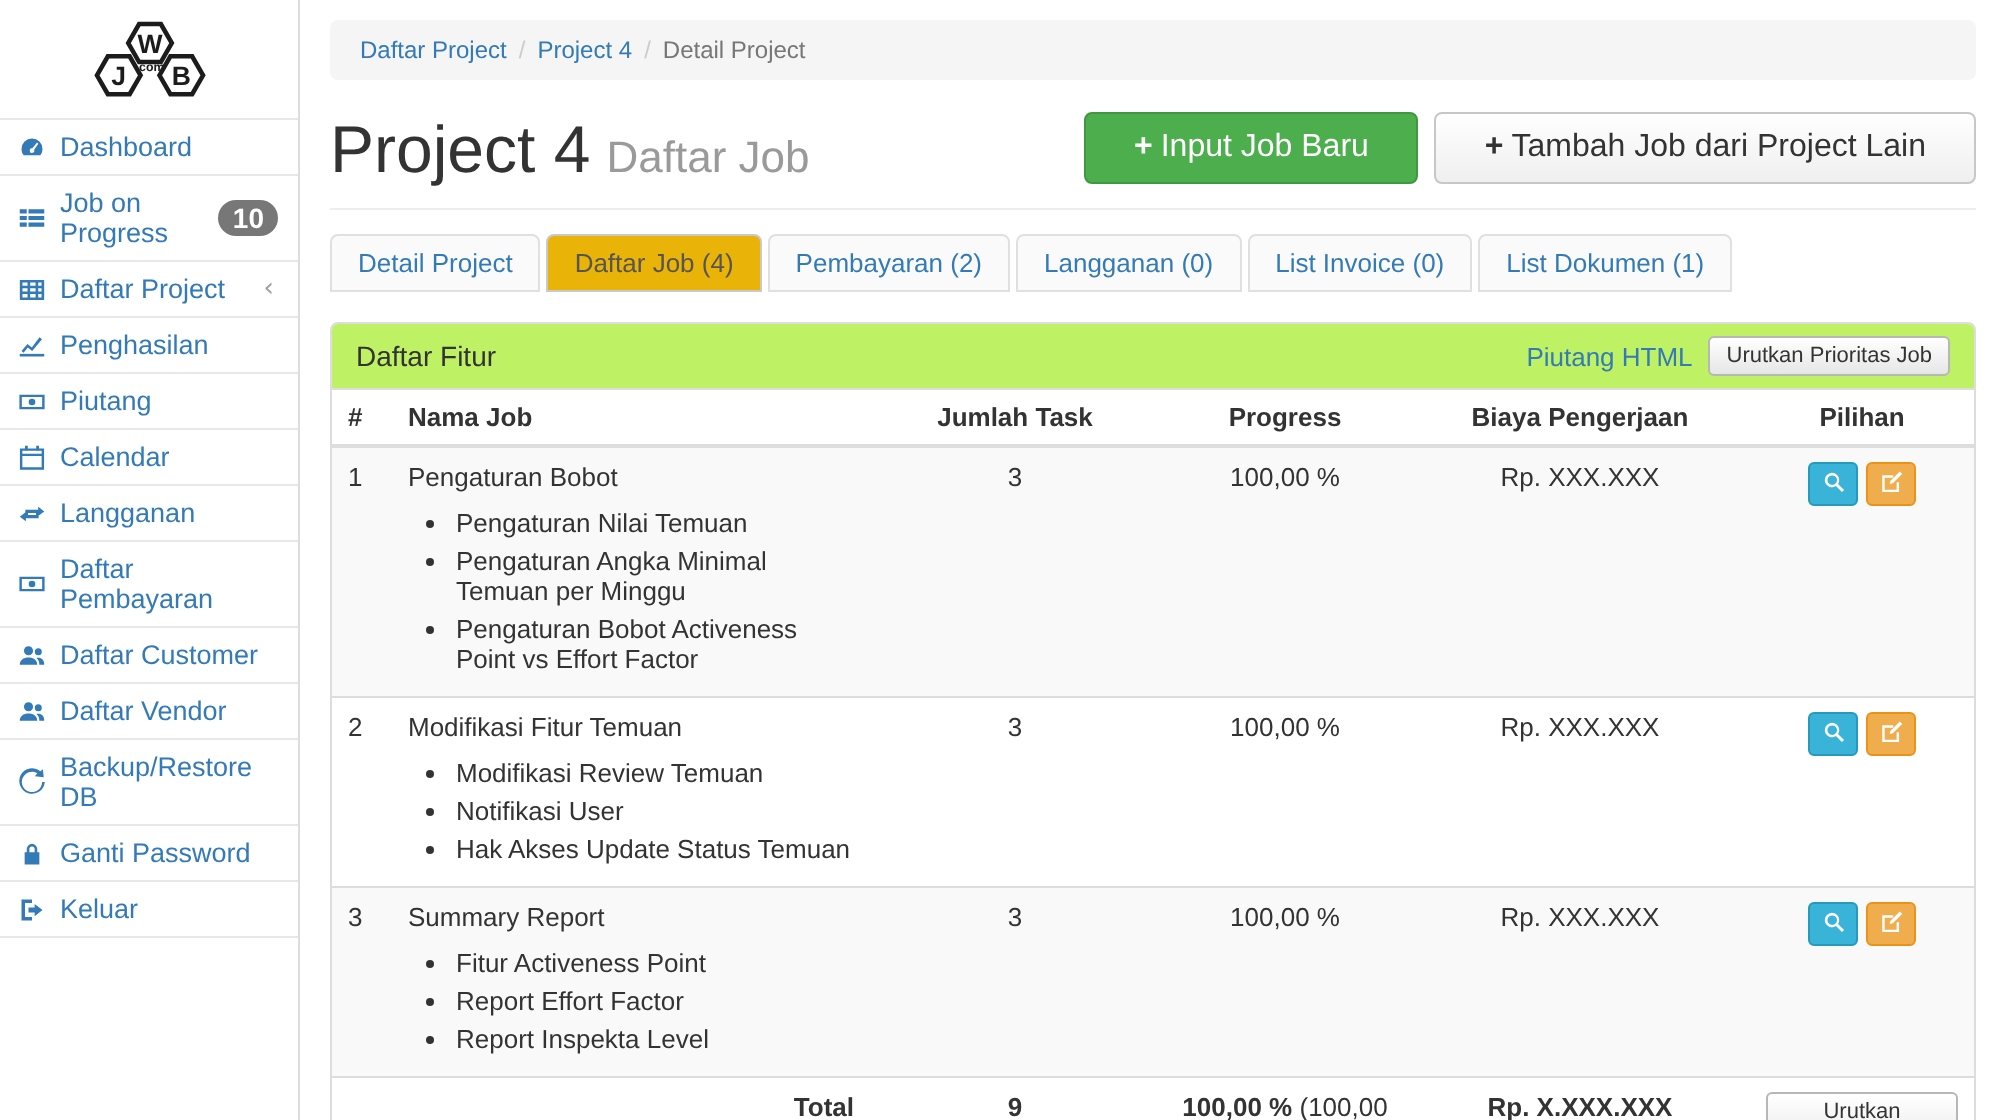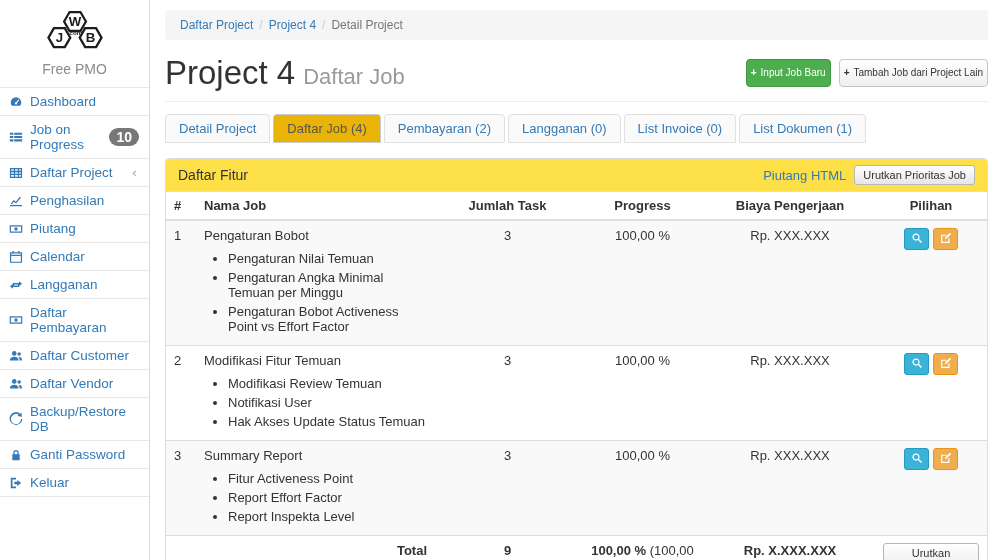--- a/index.html
+++ b/index.html
@@ -22,32 +22,32 @@
   .breadcrumb { background:#f5f5f5; border-radius:4px; padding:8px 15px; font-size:12px; margin-bottom:6px; }
   .breadcrumb .crumb-link { color:#337ab7; cursor:pointer; text-decoration:none; }
   .breadcrumb .crumb-active { color:#777; }
   .breadcrumb .crumb-sep { color:#ccc; padding:0 6px; }
 
   .page-header { display:flex; align-items:center; justify-content:space-between; border-bottom:1px solid #eee; padding:10px 0 12px; margin:4px 0 12px; }
   .title-line { line-height:1; }
   .page-title { font-size:33px; font-weight:400; color:#333; }
   .page-subtitle { font-size:22px; color:#9a9a9a; margin-left:8px; }
   .header-buttons { display:flex; gap:8px; align-items:center; }
-  .btn { font-size:10px; border-radius:4px; padding:6px 4px; border:1px solid #ccc; cursor:pointer; font-family:inherit; line-height:1.4; }
+  .btn { font-size:16px; border-radius:4px; padding:6px 24px; border:1px solid #ccc; cursor:pointer; font-family:inherit; line-height:1.4; }
   .btn .plus { font-weight:bold; margin-right:4px; }
   .btn-success { background:#4cae4c; border-color:#419641; color:#fff; }
   .btn-default { background:#fff; background:linear-gradient(#ffffff,#efefef); border-color:#c7c7c7; color:#333; }
 
   .tabs { display:flex; gap:3px; margin-bottom:15px; }
   .tab { padding:6px 13px; border:1px solid #e0e0e0; border-radius:4px 4px 0 0; background:#fafafa; color:#337ab7; font-size:13px; cursor:pointer; }
   .tab.active { background:#eab308; color:#555; border-color:#c9c9c9; cursor:default; }
 
   
   .panel { border:1px solid #ddd; border-radius:4px; margin-bottom:16px; background:#fff; }
-  .panel-heading { background:#fde047; border-bottom:1px solid #ddd; border-radius:3px 3px 0 0; padding:6px 12px; display:flex; align-items:center; font-size:14px; color:#333; min-height:29px; }
+  .panel-heading { background:#bef264; border-bottom:1px solid #ddd; border-radius:3px 3px 0 0; padding:6px 12px; display:flex; align-items:center; font-size:14px; color:#333; min-height:29px; }
   .heading-right { margin-left:auto; display:flex; align-items:center; gap:8px; }
   .export-link { color:#337ab7; font-size:13px; cursor:pointer; }
   .btn-xs { font-size:11px; padding:3px 8px; background:linear-gradient(#ffffff,#e6e6e6); border:1px solid #b7b7b7; border-radius:3px; color:#333; cursor:pointer; font-family:inherit; }
 
   table { width:100%; border-collapse:collapse; font-size:13px; }
   th { font-weight:bold; padding:6px 8px; border-bottom:2px solid #ddd; text-align:center; color:#333; }
   th.l { text-align:left; }
   td { padding:7px 8px; border-top:1px solid #ddd; vertical-align:top; }
   thead th { border-top:none; }
   tbody tr:first-child td { border-top:none; }
@@ -82,21 +82,20 @@
           <path d="M43,31 L48.75,20.994999999999997 L60.25,20.994999999999997 L66,31 L60.25,41.005 L48.75,41.005 Z"></path>
         </g>
         <g font-family="Liberation Sans, sans-serif" font-weight="bold" fill="#1c1c1c" text-anchor="middle">
           <text x="38" y="19" font-size="14">W</text>
           <text x="21.5" y="36" font-size="14">J</text>
           <text x="54.5" y="36" font-size="14">B</text>
           <text x="38" y="28.5" font-size="6.5">.com</text>
         </g>
       </svg>
   </div>
-  <div class="brand-sub">Free PMO</div>
   <div class="side-menu" id="side-menu">
       <div class="side-item">
         <span class="s-icon">
           <svg viewBox="0 0 16 16" width="14" height="14" fill="currentColor">
             <path d="M8 2.5a6 6 0 0 0-6 6c0 1.7.7 3 1.3 3.7h9.4c.6-.7 1.3-2 1.3-3.7a6 6 0 0 0-6-6zm3.6 3.1L9.2 9a1.3 1.3 0 1 1-1-.8l2.7-3.3.7.7z"></path>
           </svg>
         </span>
         <span>Dashboard</span>
       </div>
       <div class="side-item">

